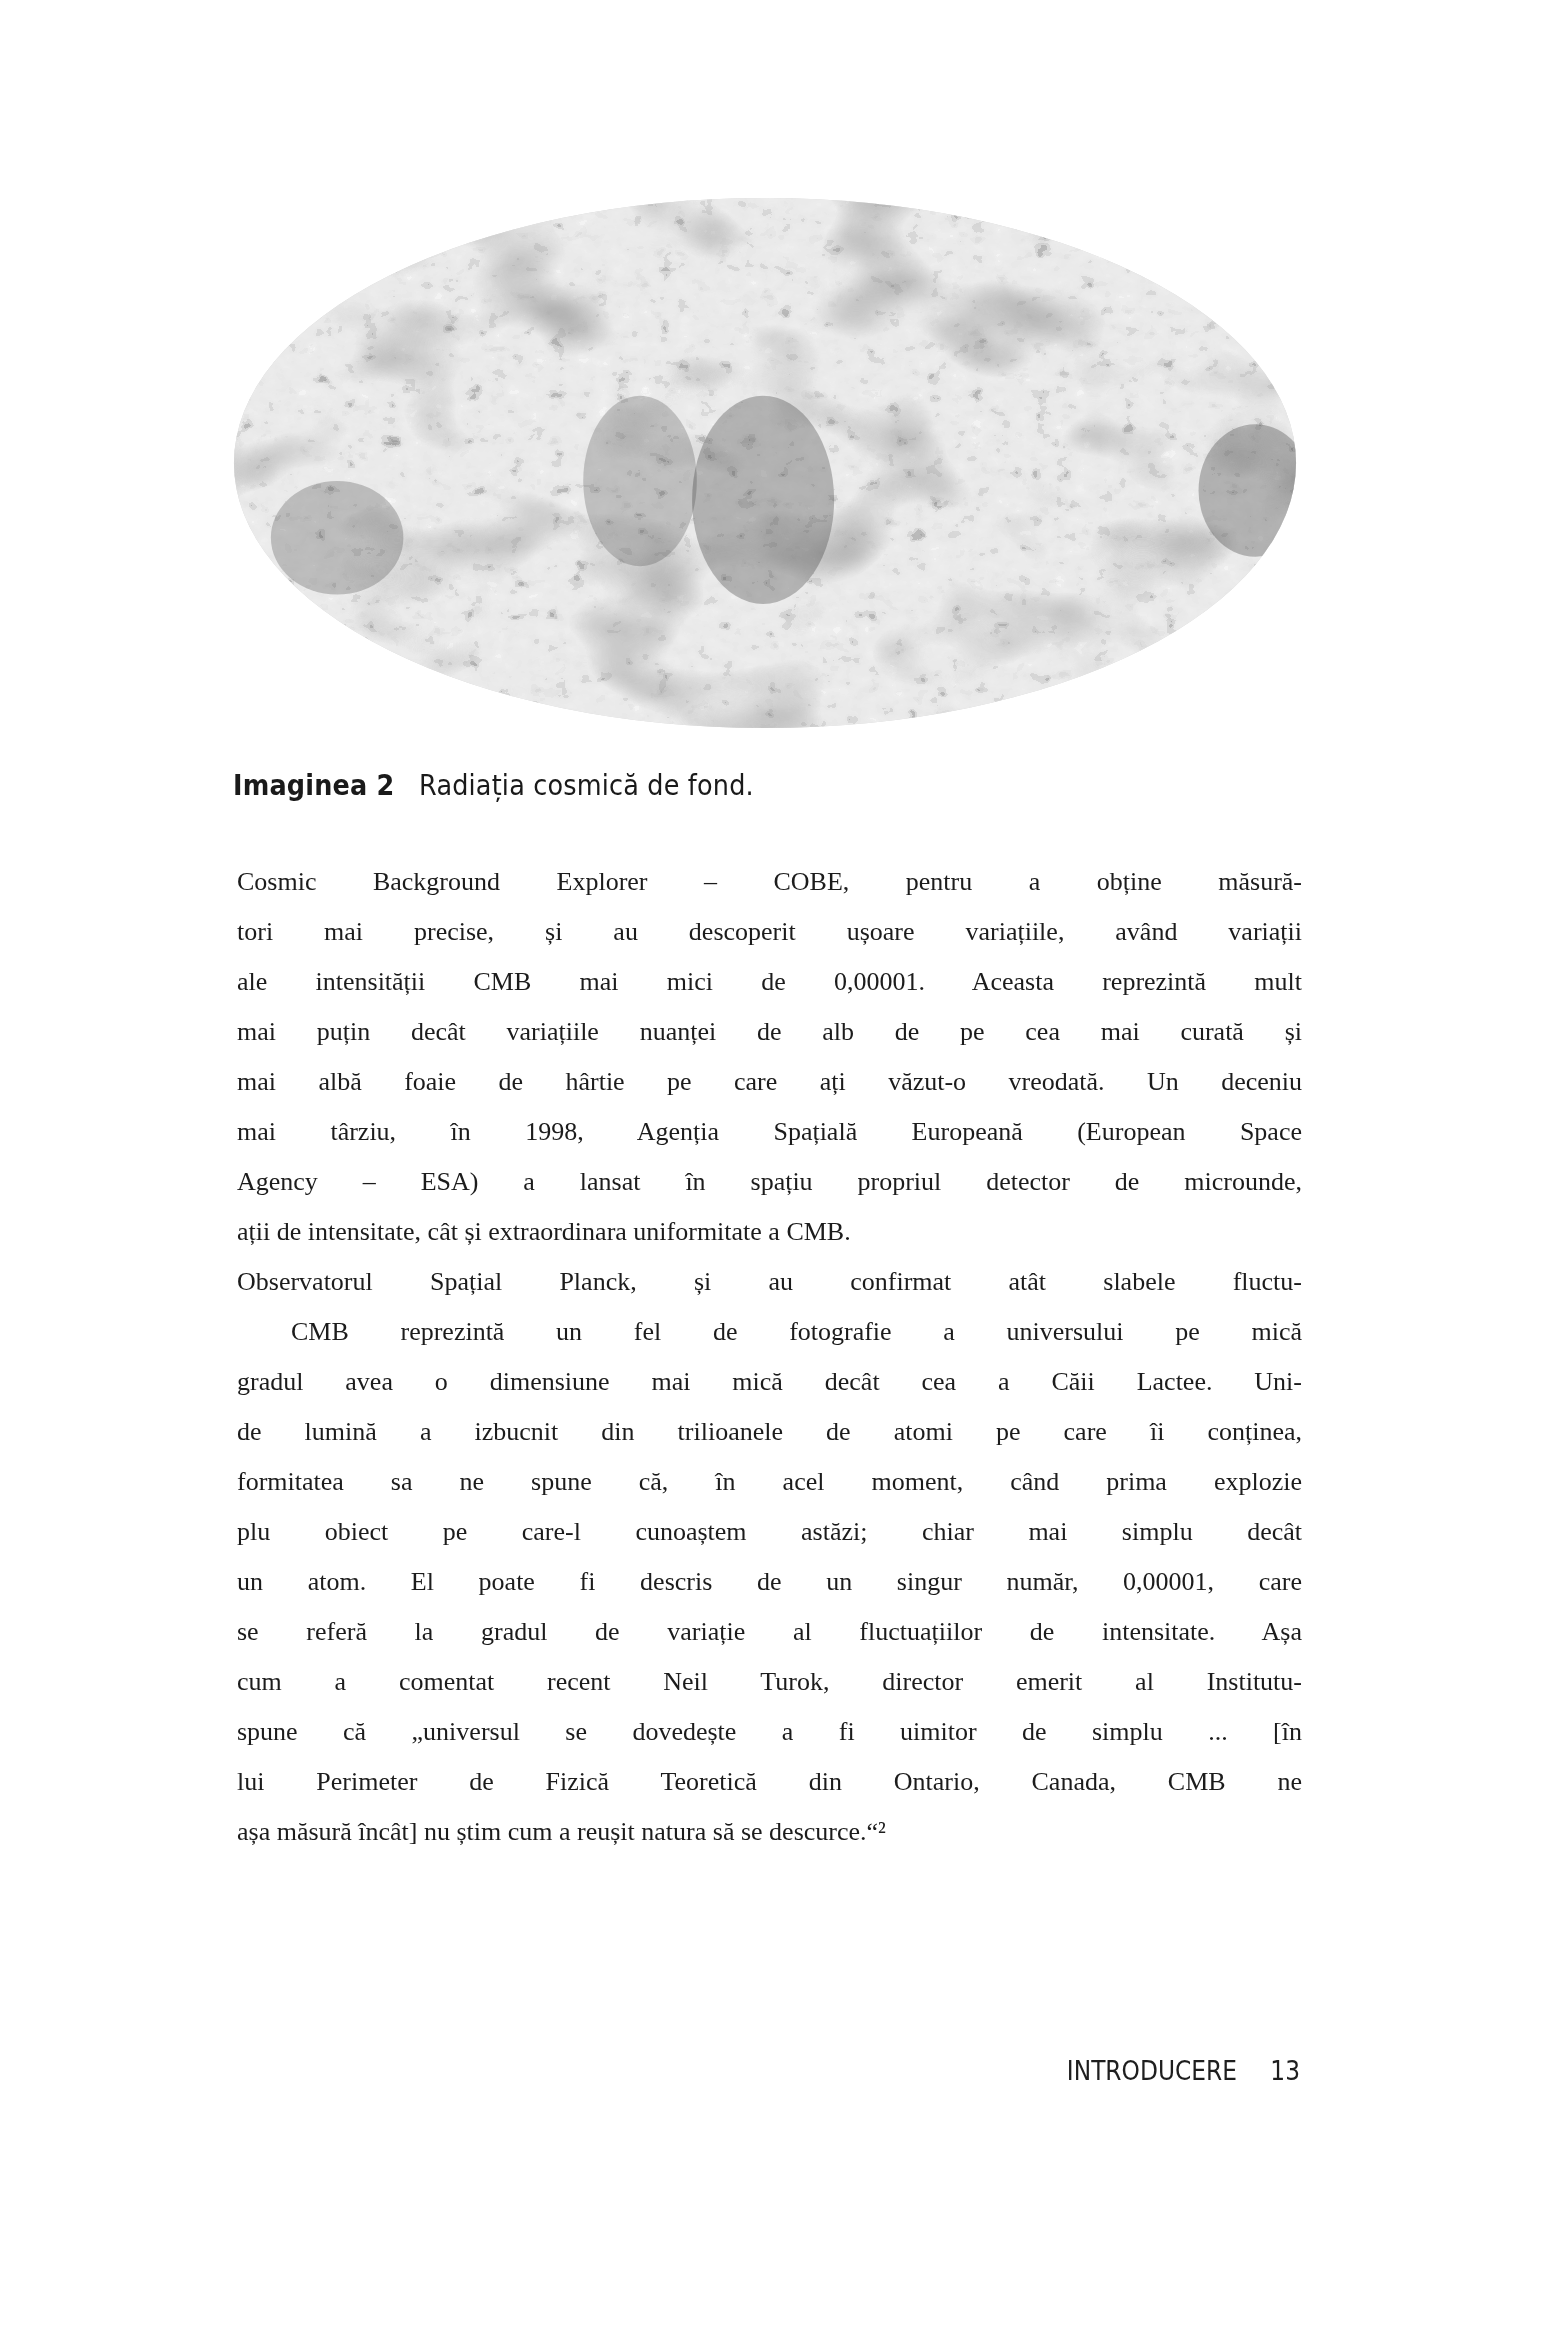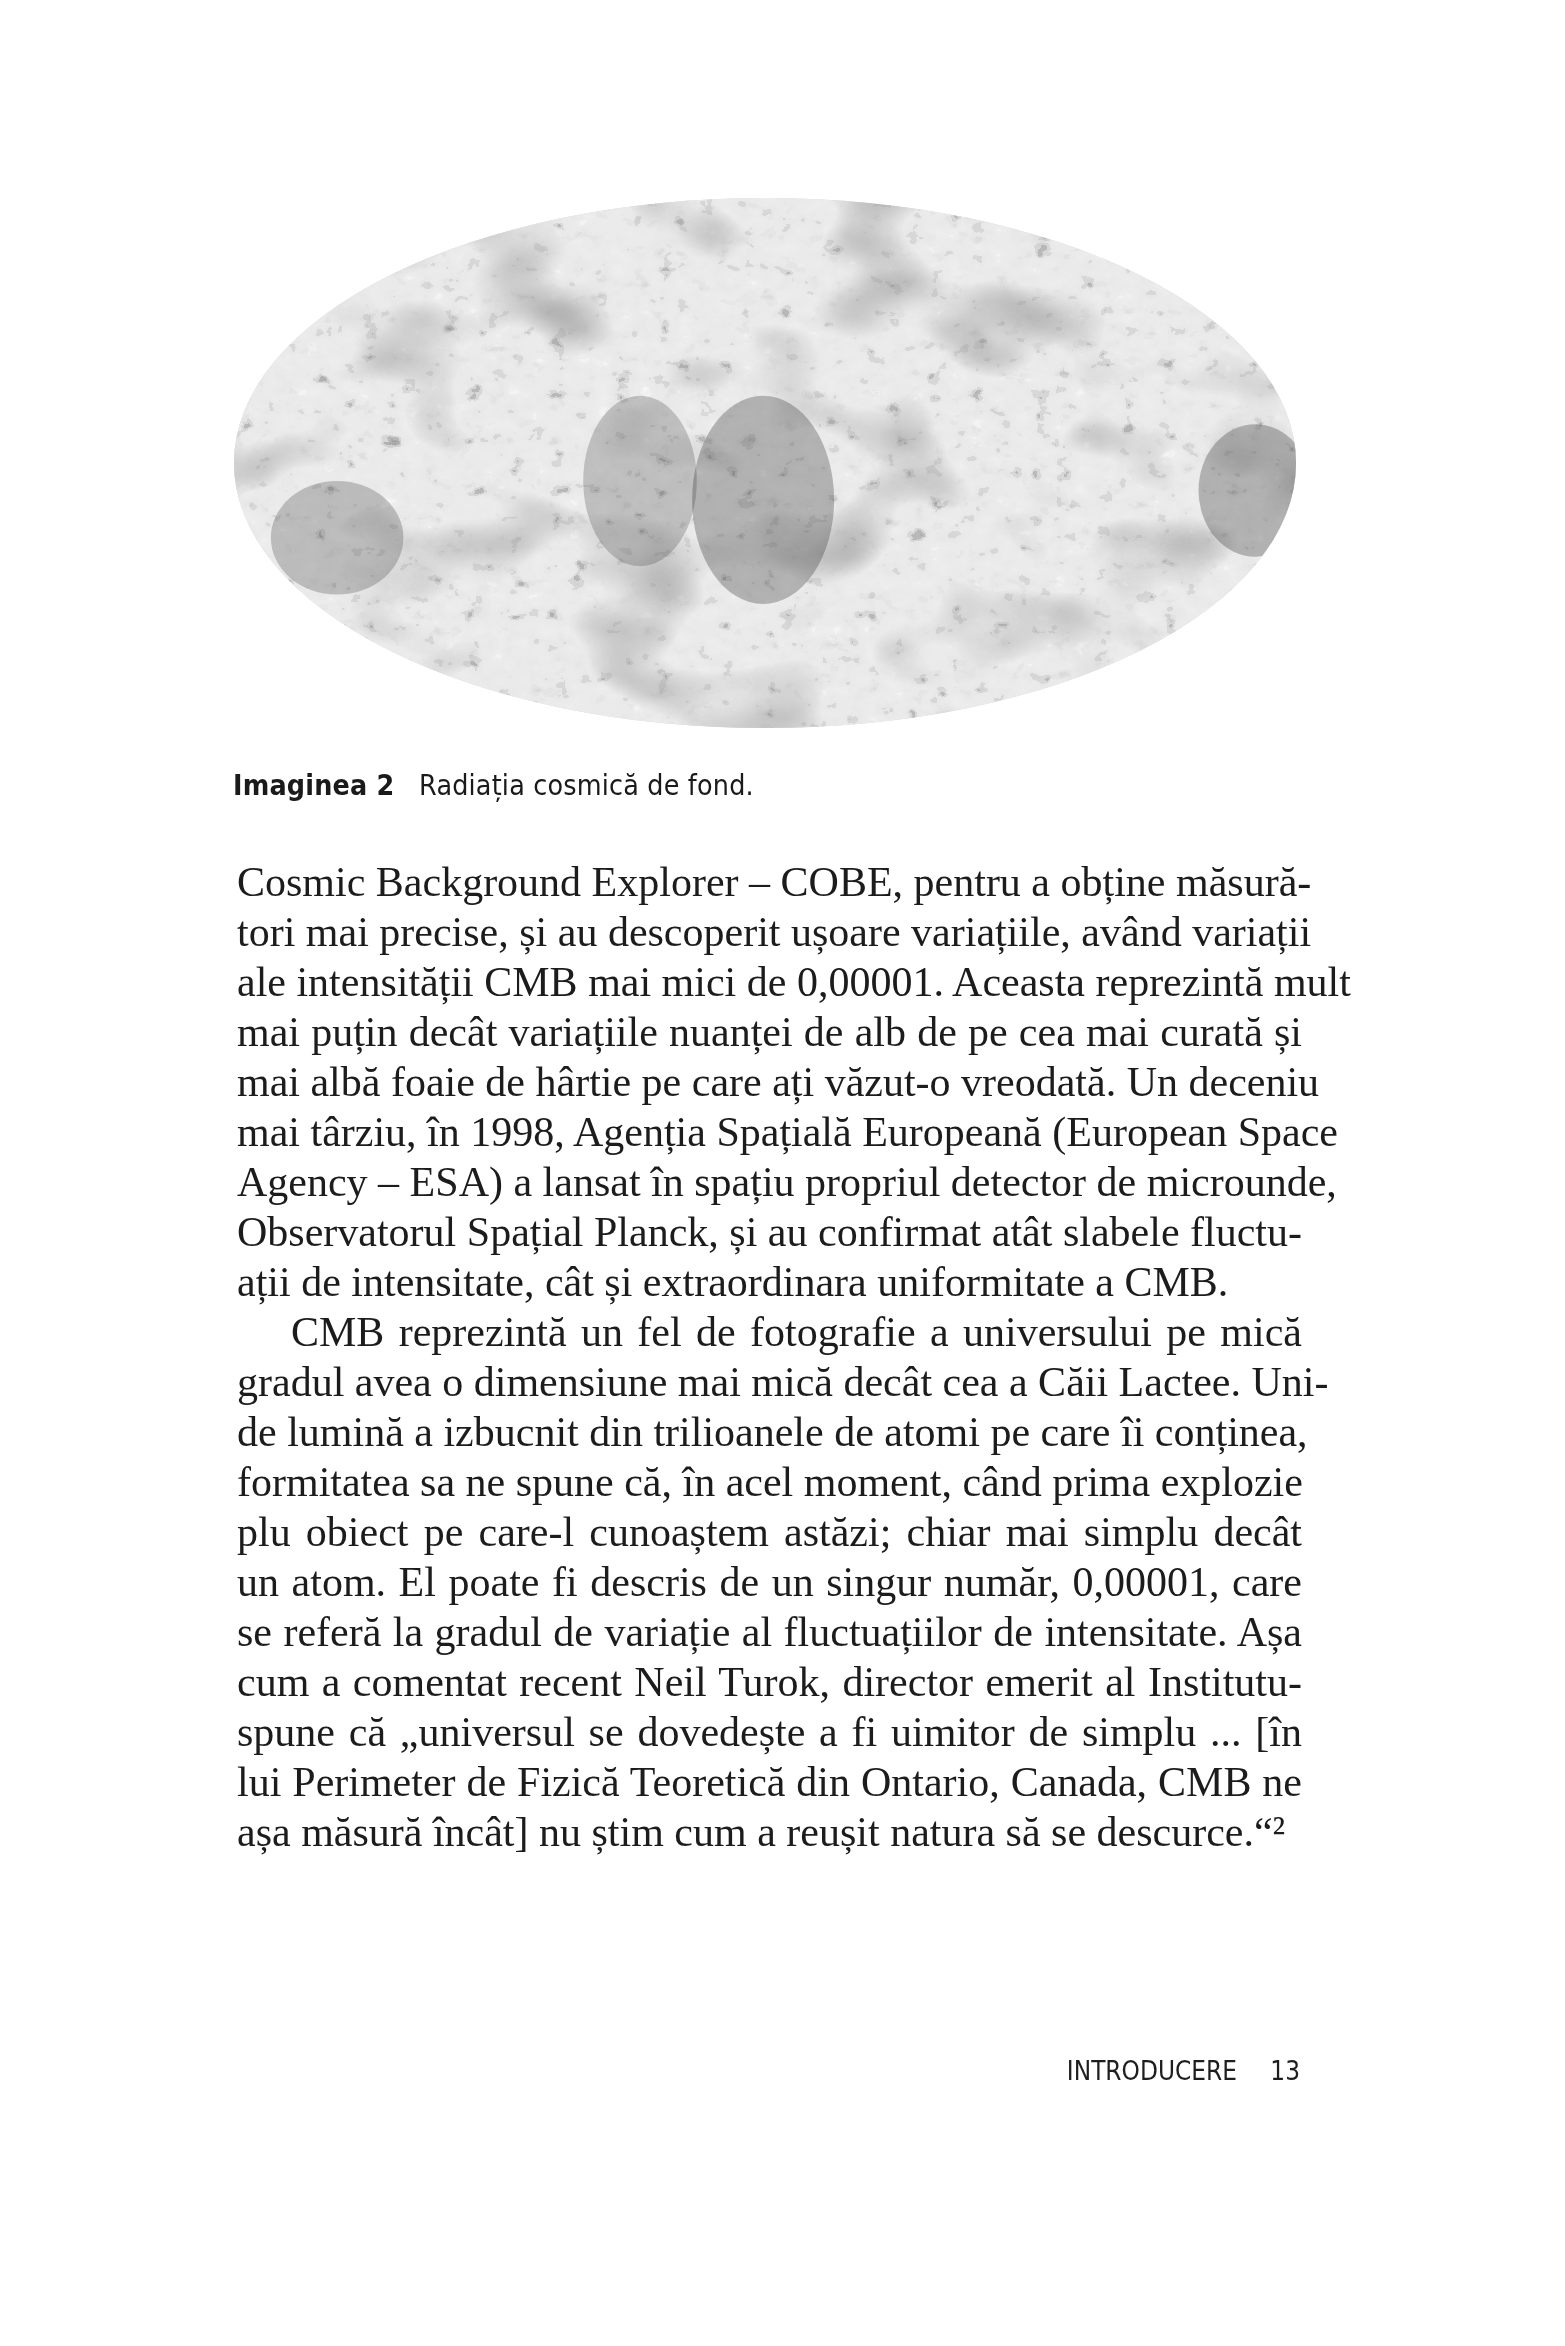--- a/index.html
+++ b/index.html
@@ -1,21 +1,21 @@
 <!DOCTYPE html>
 <html style="font-size:15px"><head>
   <meta charset="utf-8">
   <style>
     html, body { margin: 0; padding: 0; background: #ffffff; }
     body { width: 1565px; height: 2347px; position: relative; overflow: hidden; color: #1e1e1e; }
     .figure { position: absolute; left: 233px; top: 197px; width: 1064px; height: 532px; }
     .figure svg { width: 100%; height: 100%; display: block; }
     .caption { position: absolute; left: 233px; top: 768px; font-family: "DejaVu Sans", sans-serif; font-size: 29px; letter-spacing: 0.2px; color: #1a1a1a; transform: scaleX(0.88); transform-origin: left top; white-space: nowrap; }
     .caption .lbl { font-weight: bold; margin-right: 28px; }
-    .body-text { position: absolute; left: 237px; top: 857px; width: 1065px; font-family: "Liberation Serif", serif; font-size: 42px; line-height: 50px; color: #1c1c1c; }
+    .body-text { position: absolute; left: 237px; top: 857px; width: 1065px; font-family: "Liberation Serif", serif; font-size: 26px; line-height: 50px; color: #1c1c1c; }
     .line { display: block; white-space: nowrap; text-align: justify; text-align-last: justify; height: 50px; }
     .line.last { text-align-last: left; }
     .line.indent { padding-left: 54px; }
     .footer { position: absolute; top: 2055px; right: 265px; font-family: "DejaVu Sans", sans-serif; font-size: 26.5px; color: #1e1e1e; transform: scaleX(0.88); transform-origin: right top; white-space: nowrap; }
     .footer .pgnum { margin-left: 38px; }
   </style>
 </head>
 <body>
 
 <div class="figure">
@@ -57,22 +57,22 @@
 </div>
 
 <div class="body-text" id="body-text">
     <span class="line">Cosmic Background Explorer – COBE, pentru a obține măsură-</span>
     <span class="line">tori mai precise, și au descoperit ușoare variațiile, având variații</span>
     <span class="line">ale intensității CMB mai mici de 0,00001. Aceasta reprezintă mult</span>
     <span class="line">mai puțin decât variațiile nuanței de alb de pe cea mai curată și</span>
     <span class="line">mai albă foaie de hârtie pe care ați văzut-o vreodată. Un deceniu</span>
     <span class="line">mai târziu, în 1998, Agenția Spațială Europeană (European Space</span>
     <span class="line">Agency – ESA) a lansat în spațiu propriul detector de microunde,</span>
+    <span class="line last">ații de intensitate, cât și extraordinara uniformitate a CMB.</span>
     <span class="line">Observatorul Spațial Planck, și au confirmat atât slabele fluctu-</span>
-    <span class="line last">ații de intensitate, cât și extraordinara uniformitate a CMB.</span>
     <span class="line indent">CMB reprezintă un fel de fotografie a universului pe mică</span>
     <span class="line">gradul avea o dimensiune mai mică decât cea a Căii Lactee. Uni-</span>
     <span class="line">de lumină a izbucnit din trilioanele de atomi pe care îi conținea,</span>
     <span class="line">formitatea sa ne spune că, în acel moment, când prima explozie</span>
     <span class="line">plu obiect pe care-l cunoaștem astăzi; chiar mai simplu decât</span>
     <span class="line">un atom. El poate fi descris de un singur număr, 0,00001, care</span>
     <span class="line">se referă la gradul de variație al fluctuațiilor de intensitate. Așa</span>
     <span class="line">cum a comentat recent Neil Turok, director emerit al Institutu-</span>
     <span class="line">spune că „universul se dovedește a fi uimitor de simplu ... [în</span>
     <span class="line">lui Perimeter de Fizică Teoretică din Ontario, Canada, CMB ne</span>

